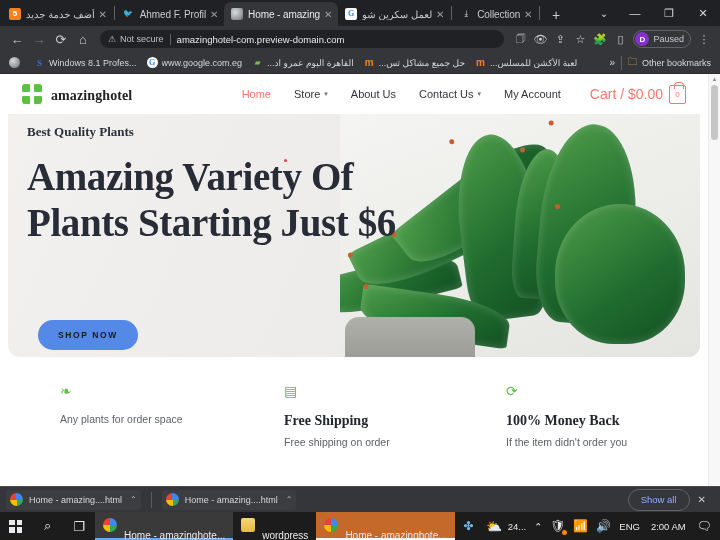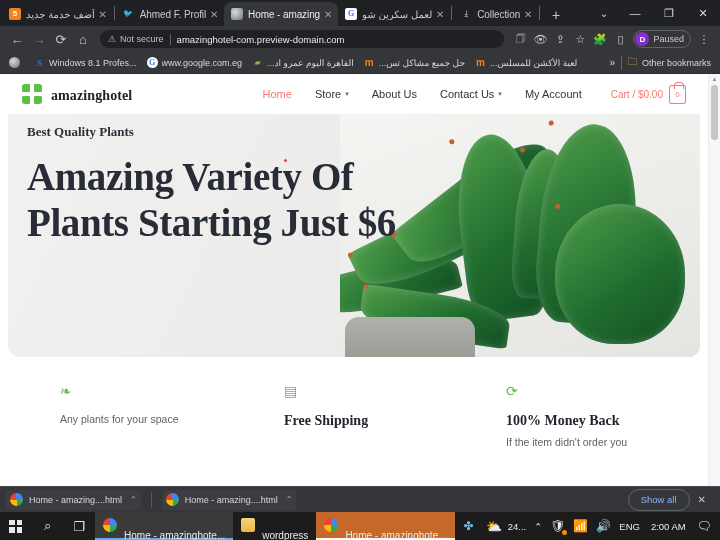--- a/index.html
+++ b/index.html
@@ -173,21 +173,21 @@
   .site-nav {
     margin-left: auto; display: flex; align-items: center; gap: 23px;
   }
   .nav-link {
     font-size: 11px; color: #30333a; white-space: nowrap;
     display: flex; align-items: center; gap: 4px;
   }
   .nav-link.active { color: #f8766e; }
   .caret { font-size: 7px; color: #6b6f76; }
   .cart-wrap { display: flex; align-items: center; gap: 6px; margin-left: 6px; }
-  .cart-txt { font-size: 10px; color: #f8766e; white-space: nowrap; }
+  .cart-txt { font-size: 14px; color: #f8766e; white-space: nowrap; }
   .cart-badge {
     width: 17px; height: 19px; border: 1px solid #f8766e; border-radius: 2px;
     position: relative; display: flex; align-items: center; justify-content: center;
     font-size: 8px; color: #f8766e;
   }
   .cart-badge::before {
     content: ""; position: absolute; top: -4px; left: 4px;
     width: 8px; height: 6px;
     border: 1px solid #f8766e; border-bottom: none;
     border-radius: 4px 4px 0 0;
@@ -525,32 +525,34 @@
           <div class="leaf" style="left:200px;top:10px;width:95px;height:200px;transform:rotate(5deg);border-radius:50% 50% 30% 30%"></div>
           <div class="leaf" style="left:215px;top:90px;width:130px;height:140px;border-radius:50% 50% 45% 45%"></div>
           <div class="leaf" style="left:20px;top:180px;width:150px;height:45px;transform:rotate(8deg);border-radius:6% 50% 6% 50%"></div>
           <div class="pot"></div>
         </div>
 
         <div class="hero-copy">
           <div class="hero-kicker">Best Quality Plants</div>
           <div class="hero-title">Amazing Variety Of Plants Starting Just $6</div>
         </div>
+        <div class="shop-btn">SHOP NOW</div>
         <div class="dot-red" style="left:276px;top:45px"></div>
         <div class="dot-red" style="left:400px;top:235px"></div>
       </div>
 
       <div class="features">
         <div class="feat">
           <div class="feat-icon">❧</div>
-          <div class="feat-sub">Any plants for your space</div>
+          <div class="feat-sub">Any plants for order space</div>
         </div>
         <div class="feat">
           <div class="feat-icon">▤</div>
           <div class="feat-title">Free Shipping</div>
+          <div class="feat-sub">Free shipping on order</div>
         </div>
         <div class="feat">
           <div class="feat-icon">⟳</div>
           <div class="feat-title">100% Money Back</div>
           <div class="feat-sub">If the item didn't order you</div>
         </div>
       </div>
     </div>
 
     <div class="pscroll">

